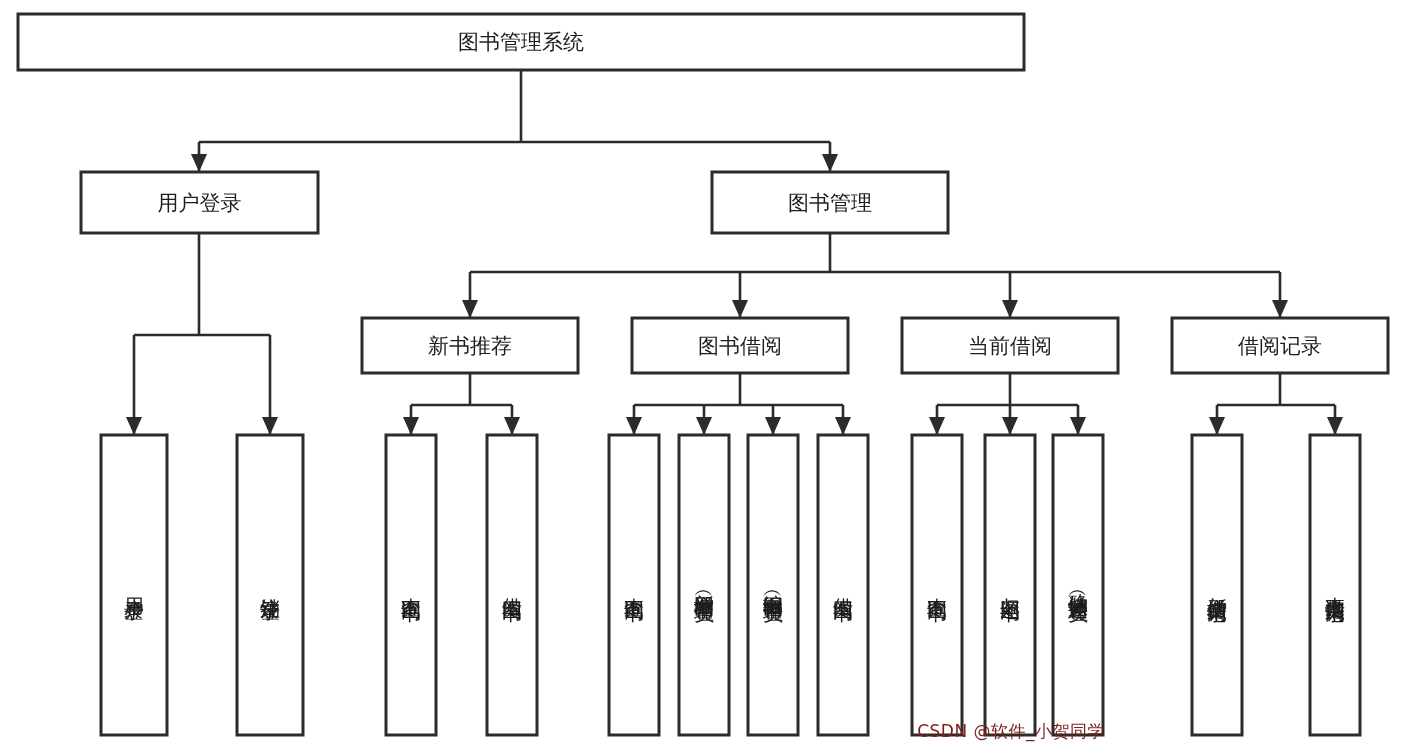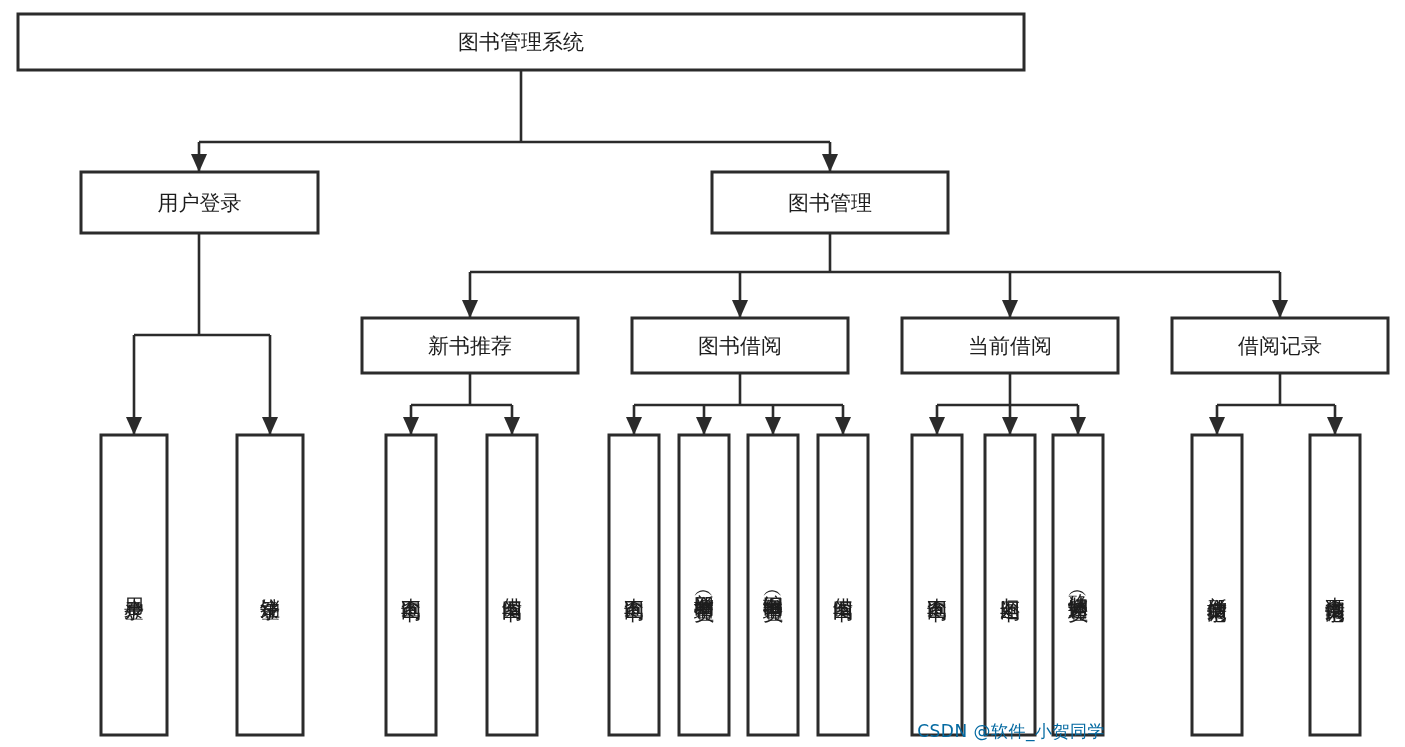--- a/index.html
+++ b/index.html
@@ -64,21 +64,21 @@
     align-items: center;
     justify-content: center;
     pointer-events: none;
   }
   .watermark {
     position: absolute;
     right: 8px;
     bottom: 4px;
     font-family: "DejaVu Sans", "Liberation Sans", sans-serif;
     font-size: 17px;
-    color: #0369a1;
+    color: #7f1d1d;
     letter-spacing: 0.5px;
     white-space: nowrap;
   }
 </style>
 </head>
 <body>
 
 <div id="diagram-root">
 
   <svg class="flow" viewBox="0 0 1405 747" xmlns="http://www.w3.org/2000/svg">

